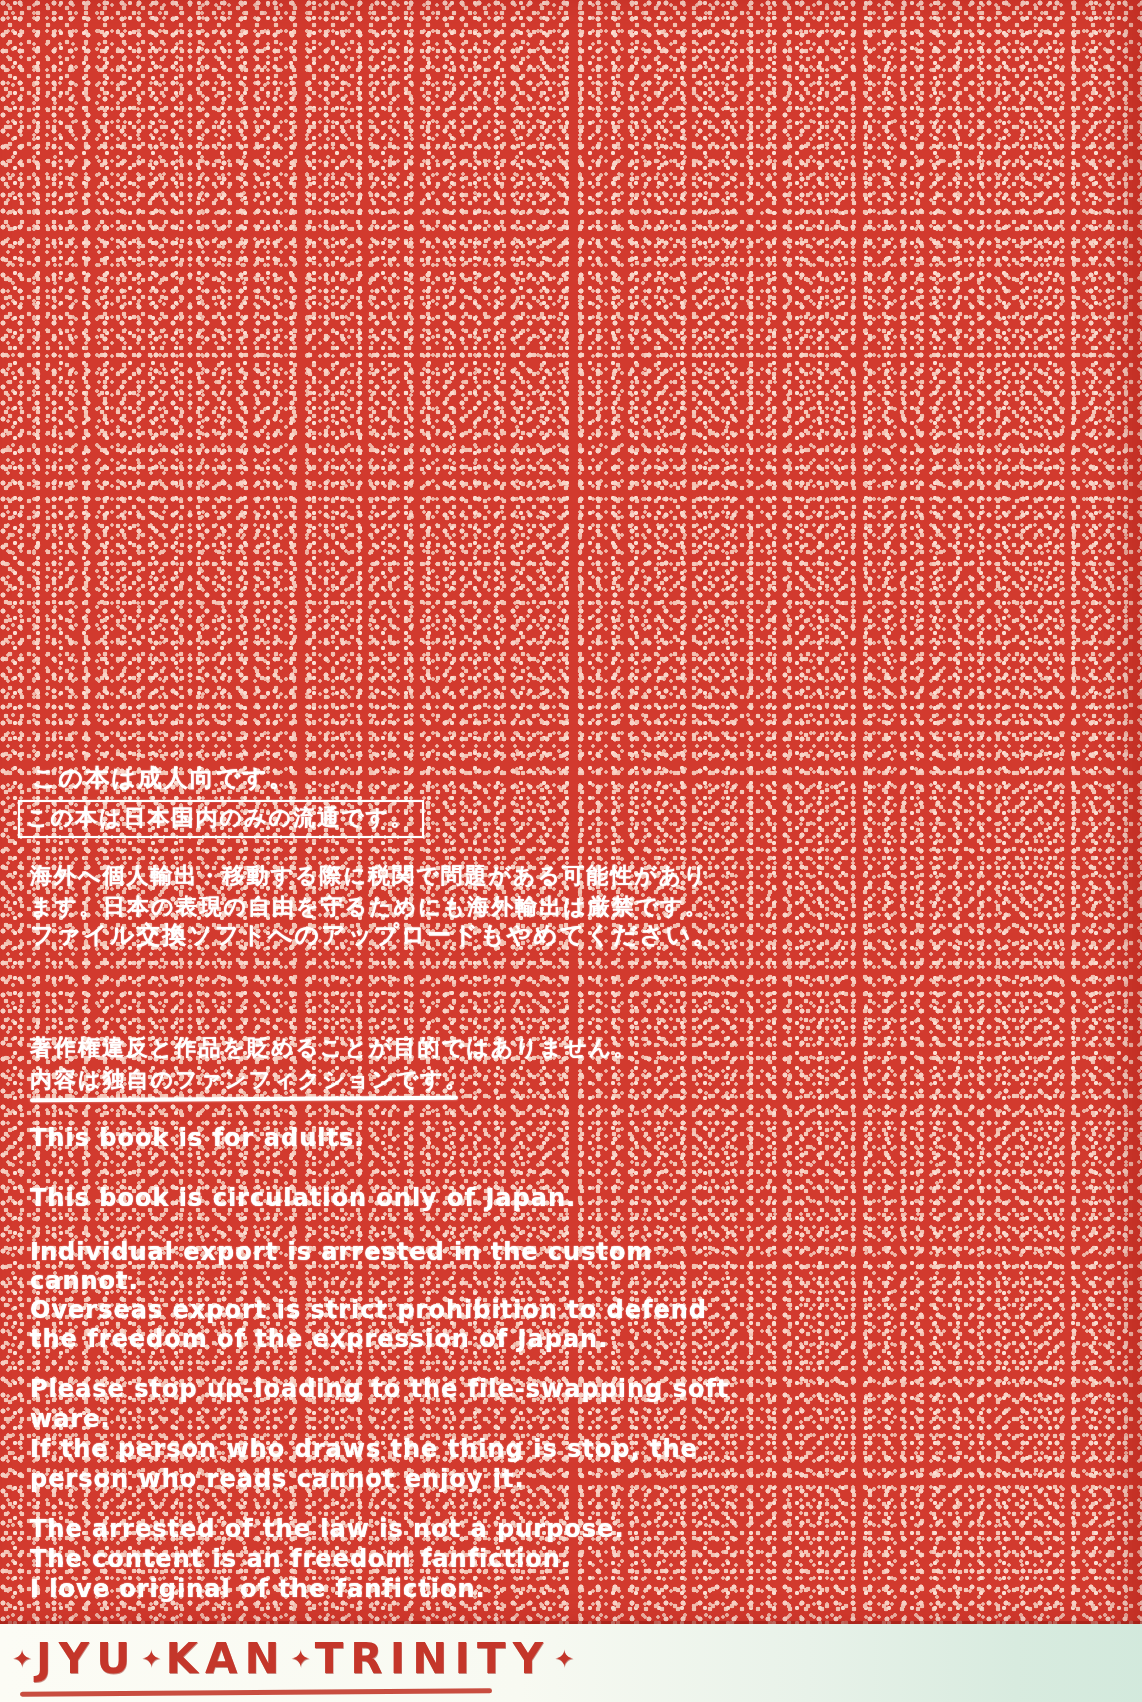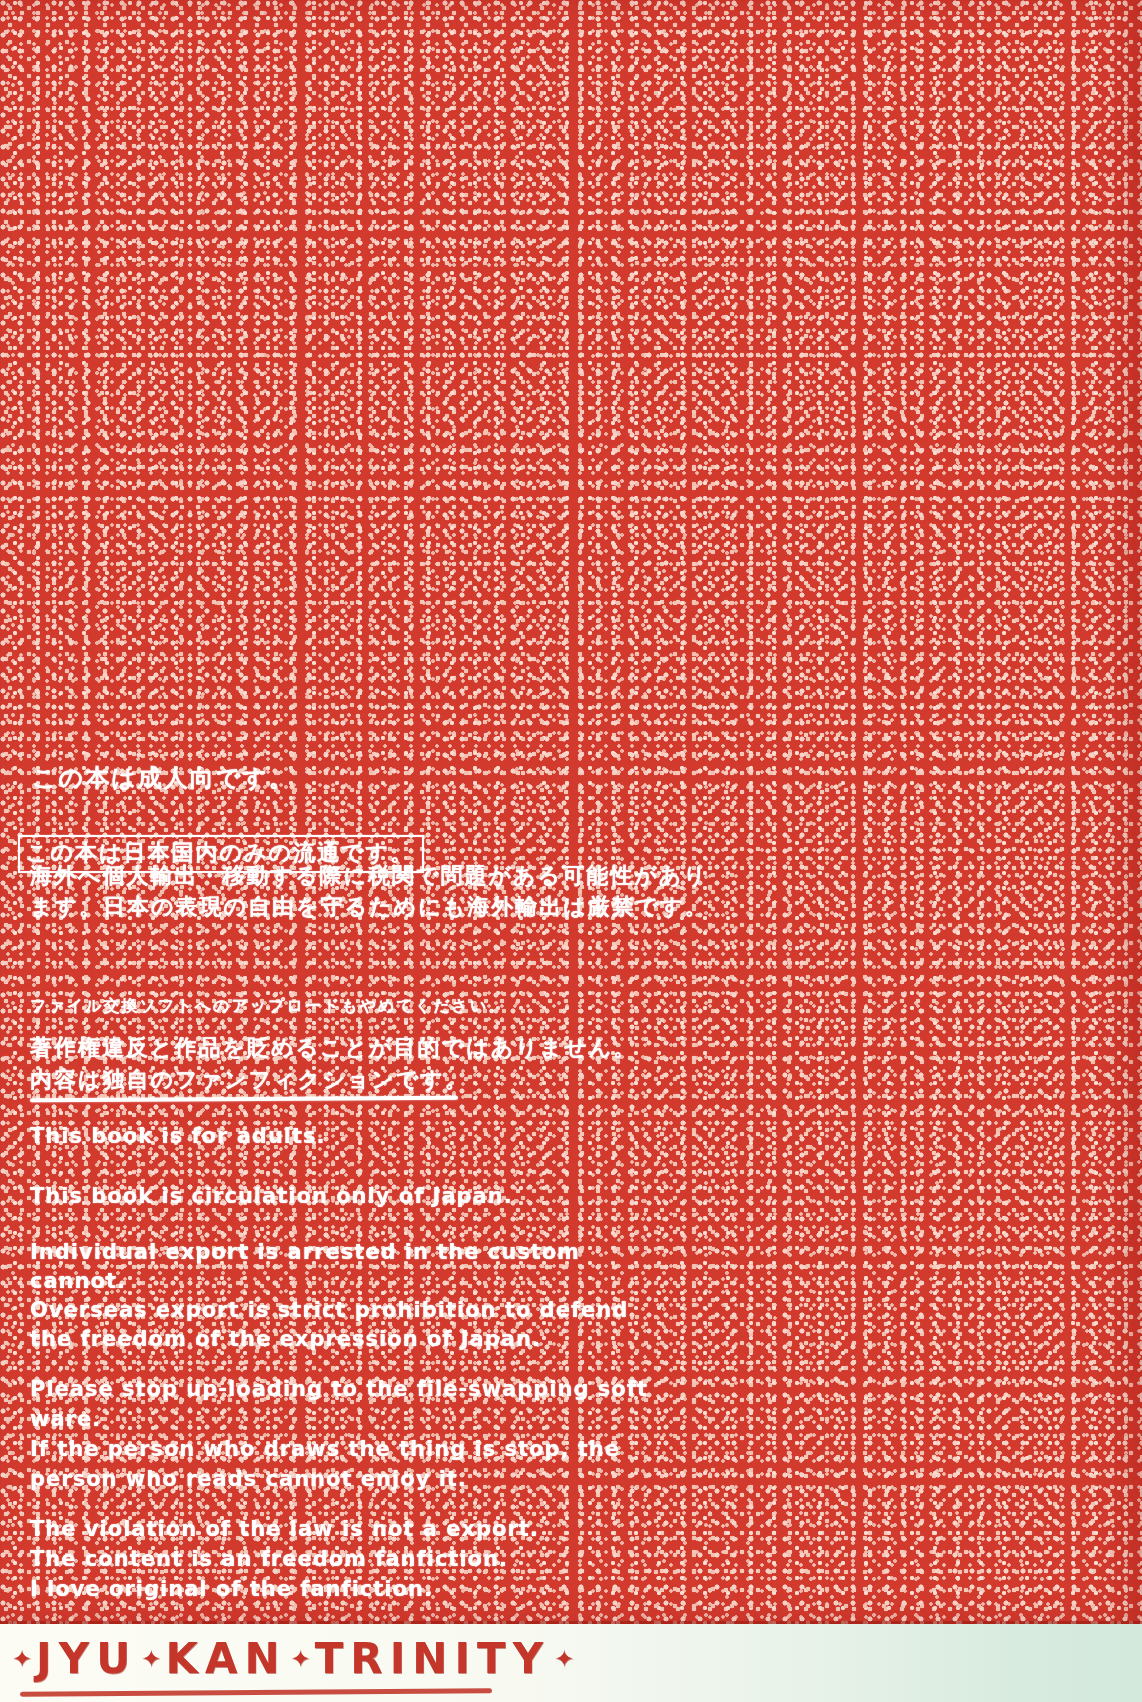--- a/index.html
+++ b/index.html
@@ -28,21 +28,21 @@
     background-size: 17px 16px, 19px 17px, 23px 15px, 16px 19px, 21px 18px, 13px 13px;
     box-shadow: inset -18px 0 30px rgba(130,10,5,0.22), inset 0 -3px 0 rgba(150,30,20,0.55);
   }
   .txt {
     position: absolute;
     color: #ffffff;
     text-shadow: 0 0 1px rgba(255,255,255,0.85), 0 0 2px rgba(255,255,255,0.35);
     white-space: nowrap;
   }
   .jp { font-weight: bold; letter-spacing: 2px; }
-  .en { font-weight: bold; letter-spacing: 1px; font-size: 21px; }
+  .en { font-weight: bold; letter-spacing: 1px; font-size: 24px; }
   .boxline {
     border: 2px solid #ffffff;
     padding: 1px 8px 3px 6px;
     box-shadow: 0 0 1px rgba(255,255,255,0.8), inset 0 0 1px rgba(255,255,255,0.8);
   }
   .divider {
     position: absolute;
     background: #ffffff;
     height: 4px;
     border-radius: 2px;
@@ -85,28 +85,28 @@
 </style>
 </head>
 <body>
 
 <div id="page">
 
   <div id="texture"></div>
 
   <div class="txt jp" style="left:32px; top:750px; font-size:24px;margin-top:12px;">この本は成人向です。</div>
 
-  <div class="txt jp boxline" style="left:18px; top:800px; font-size:22px;margin-top:35px;">この本は日本国内のみの流通です。</div>
+  <div class="txt jp boxline" style="left:18px; top:800px; font-size:22px;">この本は日本国内のみの流通です。</div>
 
   <div class="txt jp" style="left:30px; top:860px; font-size:22px; line-height:31px;">
     <div>海外へ個人輸出・移動する際に税関で問題がある可能性があり</div>
     <div>ます。日本の表現の自由を守るためにも海外輸出は厳禁です。</div>
   </div>
 
-  <div class="txt jp" style="left:30px; top:996px; font-size:16px;">ファイル交換ソフトへのアップロードもやめてください。</div>
+  <div class="txt jp" style="left:30px; top:919px; font-size:24px;">ファイル交換ソフトへのアップロードもやめてください。</div>
 
   <div class="txt jp" style="left:30px; top:1032px; font-size:22px; line-height:32px;">
     <div>著作権違反と作品を貶めることが目的ではありません。</div>
     <div>内容は独自のファンフィクションです。</div>
   </div>
 
   <div class="divider" style="left:30px; top:1097px; width:428px;"></div>
 
   <div class="txt en" style="left:30px; top:1124px;">This book is for adults.</div>
 
@@ -120,21 +120,21 @@
   </div>
 
   <div class="txt en" style="left:30px; top:1374px; line-height:30px;">
     <div>Please stop up-loading to the file-swapping soft</div>
     <div>ware.</div>
     <div>If the person who draws the thing is stop, the</div>
     <div>person who reads cannot enjoy it.</div>
   </div>
 
   <div class="txt en" style="left:30px; top:1514px; line-height:30px;">
-    <div>The violation of the law is not a export.</div>
+    <div>The arrested of the law is not a purpose.</div>
     <div>The content is an freedom fanfiction.</div>
     <div>I love original of the fanfiction.</div>
   </div>
 
   <div id="footer-band">
     <div id="logo">
       <span class="sep">✦</span><span>JYU</span><span class="sep">✦</span><span>KAN</span><span class="sep">✦</span><span>TRINITY</span><span class="sep">✦</span>
     </div>
     <div id="logo-underline"></div>
   </div>

